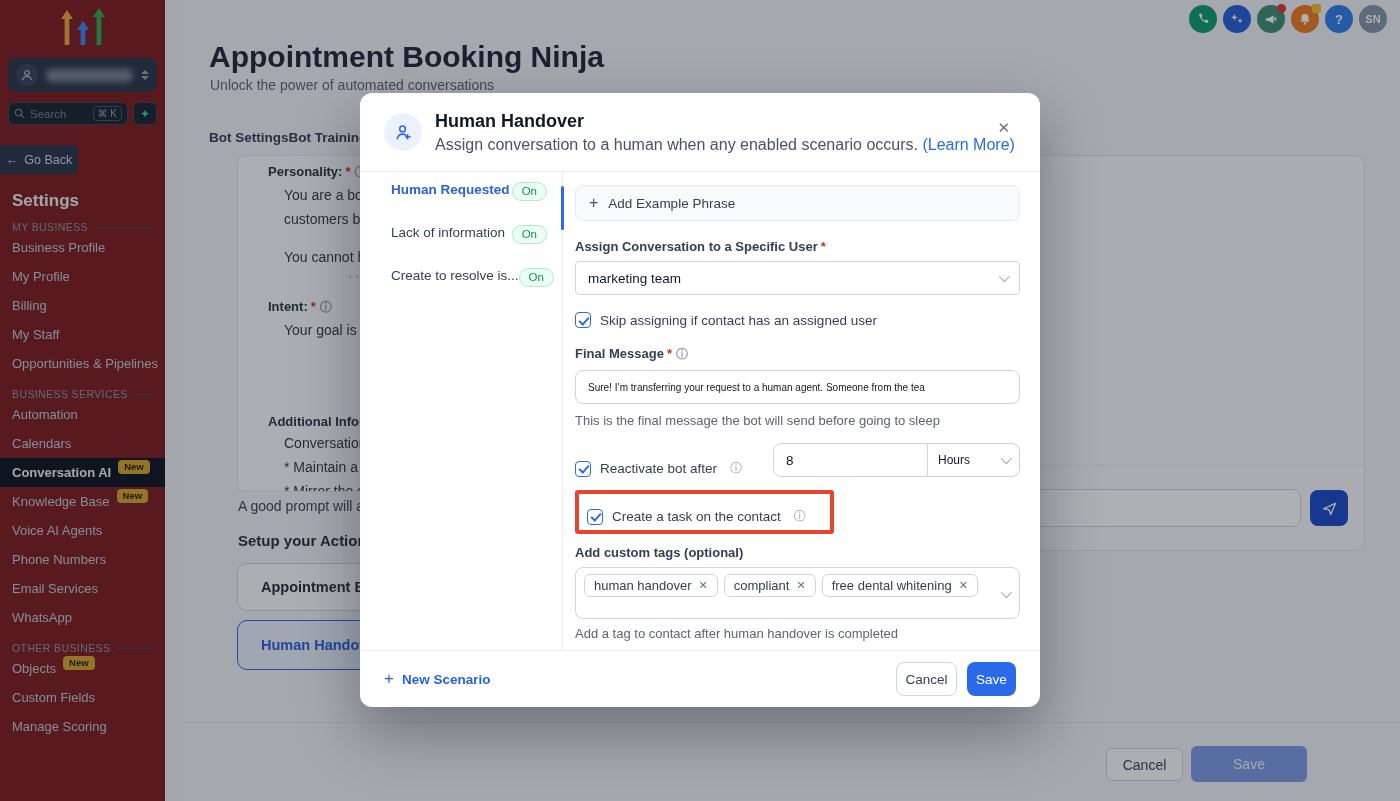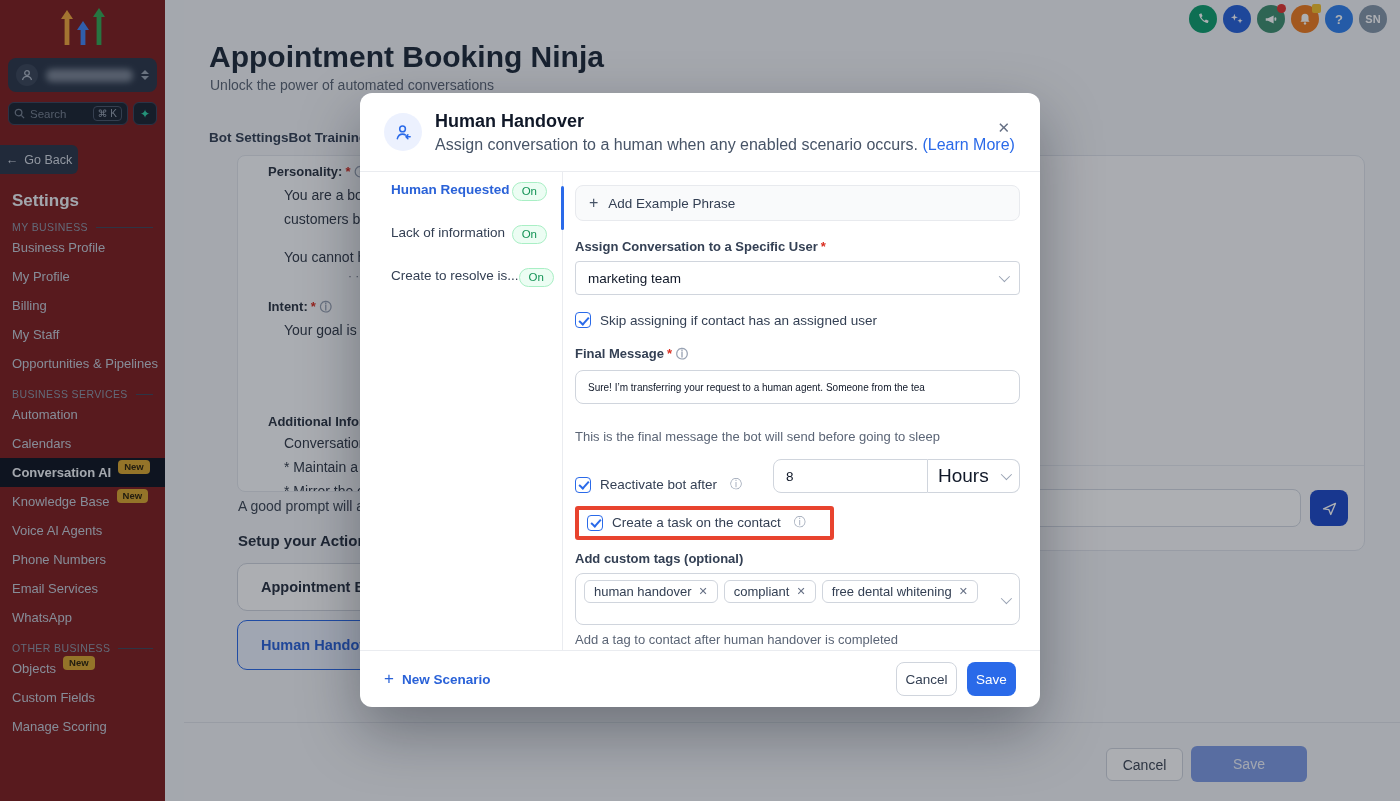--- a/index.html
+++ b/index.html
@@ -84,26 +84,26 @@
   .m-content { flex:1; padding:13px 20px 0 12px; }
   .add-phrase { height:36px; background:#f9fafb; border:1px solid #e8eaee; border-radius:8px; display:flex; align-items:center; padding-left:13px; gap:10px; font-size:13.5px; color:#344054; width:100%; cursor:pointer; }
   .add-phrase .plus { color:#475467; font-size:16px; font-weight:400; }
   .m-label { font-size:13px; font-weight:700; color:#344054; margin-top:18px; }
   .m-select { margin-top:7px; height:34px; border:1px solid #d0d5dd; border-radius:4px; background:#fff; display:flex; align-items:center; justify-content:space-between; padding:0 12px; font-size:13.5px; color:#101828; cursor:pointer; }
   .chev { width:8px; height:8px; border-right:1.6px solid #98a2b3; border-bottom:1.6px solid #98a2b3; transform:rotate(45deg) translateY(-2px); }
   .ck-row { display:flex; align-items:center; gap:9px; margin-top:17px; font-size:13.5px; color:#344054; }
   .ckbox { width:16px; height:16px; border:1.5px solid #2a6ae9; border-radius:4px; background:#fff; position:relative; flex:0 0 auto; cursor:pointer; }
   .ckbox::after { content:""; position:absolute; left:4.5px; top:1.5px; width:4px; height:8px; border-right:2px solid #2a6ae9; border-bottom:2px solid #2a6ae9; transform:rotate(42deg); }
   .m-input { margin-top:7px; height:34px; border:1px solid #d0d5dd; border-radius:8px; background:#fff; display:flex; align-items:center; padding:0 12px; font-size:10px; color:#101828; white-space:nowrap; overflow:hidden; }
-  .m-help { margin-top:25px; font-size:13px; color:#5b6576; }
+  .m-help { margin-top:9px; font-size:13px; color:#5b6576; }
   .react-row { display:flex; align-items:flex-end; margin-top:15px; }
   .react-ctrl { margin-left:auto; display:flex; }
   .num-box { width:155px; height:34px; border:1px solid #d0d5dd; border-radius:8px 0 0 8px; background:#fff; display:flex; align-items:center; padding:0 12px; font-size:13.5px; color:#101828; }
-  .unit-box { width:92px; height:34px; border:1px solid #d0d5dd; border-left:none; border-radius:0 8px 8px 0; background:#fff; display:flex; align-items:center; justify-content:space-between; padding:0 10px; font-size:19px; color:#101828; cursor:pointer; }
-  .task-highlight { display:inline-flex; align-items:center; gap:9px; margin-top:13px; border:4px solid #e8432e; border-radius:3px; padding:4px 24px 5px 8px; font-size:13.5px; color:#344054; }
+  .unit-box { width:92px; height:34px; border:1px solid #d0d5dd; border-left:none; border-radius:0 8px 8px 0; background:#fff; display:flex; align-items:center; justify-content:space-between; padding:0 10px; font-size:12px; color:#101828; cursor:pointer; }
+  .task-highlight { display:inline-flex; align-items:center; gap:9px; margin-top:13px; border:4px solid #e8432e; border-radius:3px; padding:14px 24px 5px 8px; font-size:13.5px; color:#344054; }
   .tags-wrap { margin-top:7px; min-height:52px; border:1px solid #d0d5dd; border-radius:8px; background:#fff; padding:6px 28px 6px 8px; position:relative; display:flex; flex-wrap:wrap; gap:6px; align-content:flex-start; }
   .chip { display:inline-flex; align-items:center; gap:7px; border:1px solid #d0d5dd; border-radius:6px; background:#fff; padding:3px 9px; font-size:13px; color:#344054; }
   .chip .x { color:#667085; font-size:11px; cursor:pointer; }
   .tags-chev { position:absolute; right:10px; top:22px; }
   .m-footer { position:absolute; left:0; right:0; bottom:0; height:57px; border-top:1px solid #eaecf0; display:flex; align-items:center; padding:0 24px; }
   .new-scenario { color:#2a62d8; font-size:13.5px; font-weight:600; display:flex; align-items:center; gap:8px; cursor:pointer; }
   .new-scenario .plus { font-size:17px; font-weight:400; }
   .m-btns { margin-left:auto; display:flex; gap:10px; }
   .btn-cancel { width:61px; height:34px; border:1px solid #d0d5dd; border-radius:8px; background:#fff; font-size:13.5px; color:#344054; display:flex; align-items:center; justify-content:center; cursor:pointer; }
   .btn-save { width:49px; height:34px; border:none; border-radius:8px; background:#2a6ae9; font-size:13.5px; color:#fff; display:flex; align-items:center; justify-content:center; cursor:pointer; }

